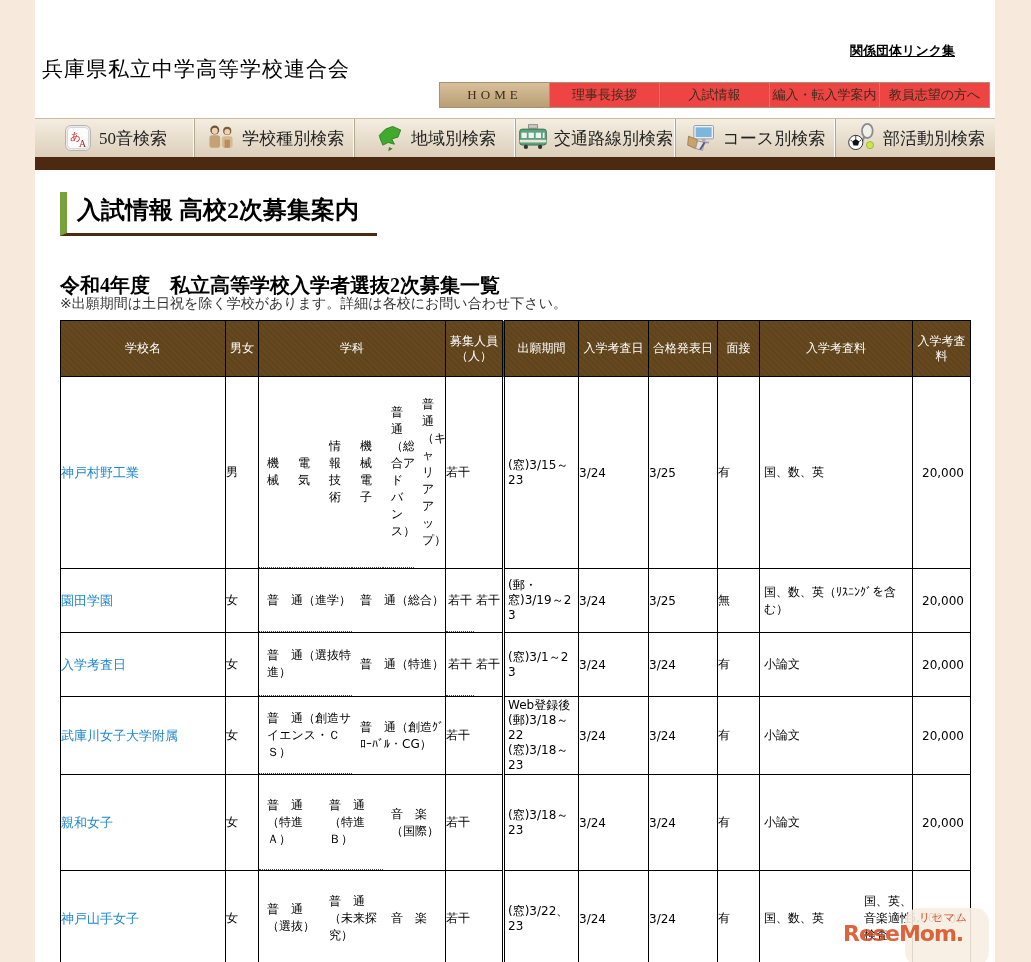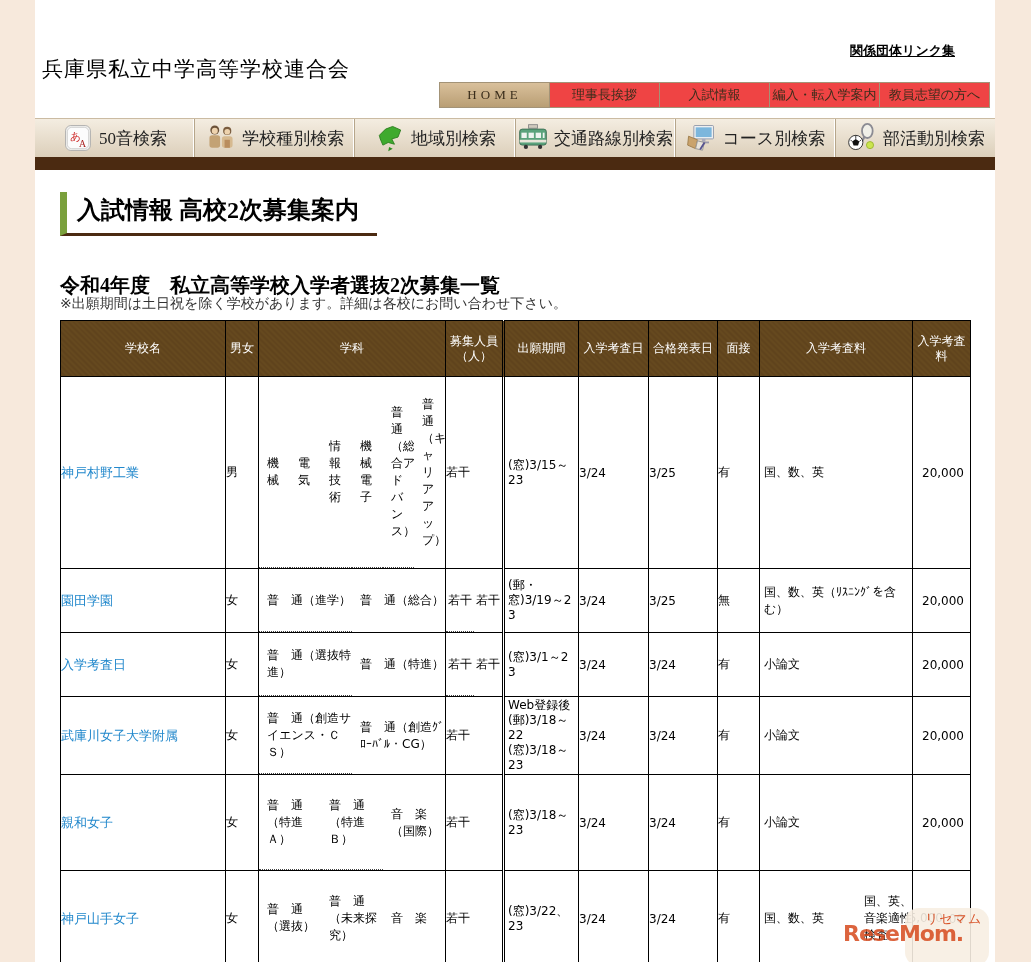--- a/index.html
+++ b/index.html
@@ -38,21 +38,21 @@
   .tcontent{padding-left:4px}
   .tfee{justify-content:flex-end;padding-right:6px}
   td.period{padding:1px 3px;line-height:15px;white-space:pre-line;word-break:break-all}
   td.fee{text-align:right;padding-right:6px}
   td.testc{padding-left:4px}
   .dbl{border-left:3px double #000 !important}
 
   .wm{position:absolute;right:6px;bottom:0;width:172px;height:54px;pointer-events:none}
   .wm-box{position:absolute;right:0;bottom:-4px;width:84px;height:58px;background:rgba(247,238,226,.9);border-radius:14px}
   .wm-text{position:absolute;left:26px;top:10px;font-size:22px;font-weight:bold;color:rgba(214,73,28,.85);line-height:32px;letter-spacing:-1px}
-  .wm-ruby{position:absolute;left:108px;top:2px;font-size:13px;color:rgba(214,73,28,.95);letter-spacing:1px}
+  .wm-ruby{position:absolute;left:102px;top:2px;font-size:11px;color:rgba(214,73,28,.95);letter-spacing:1px}
 </style>
 </head>
 <body>
 
 <div id="content">
 
   <div class="site-title">兵庫県私立中学高等学校連合会</div>
   <a class="top-link">関係団体リンク集</a>
 
   <div class="nav">

